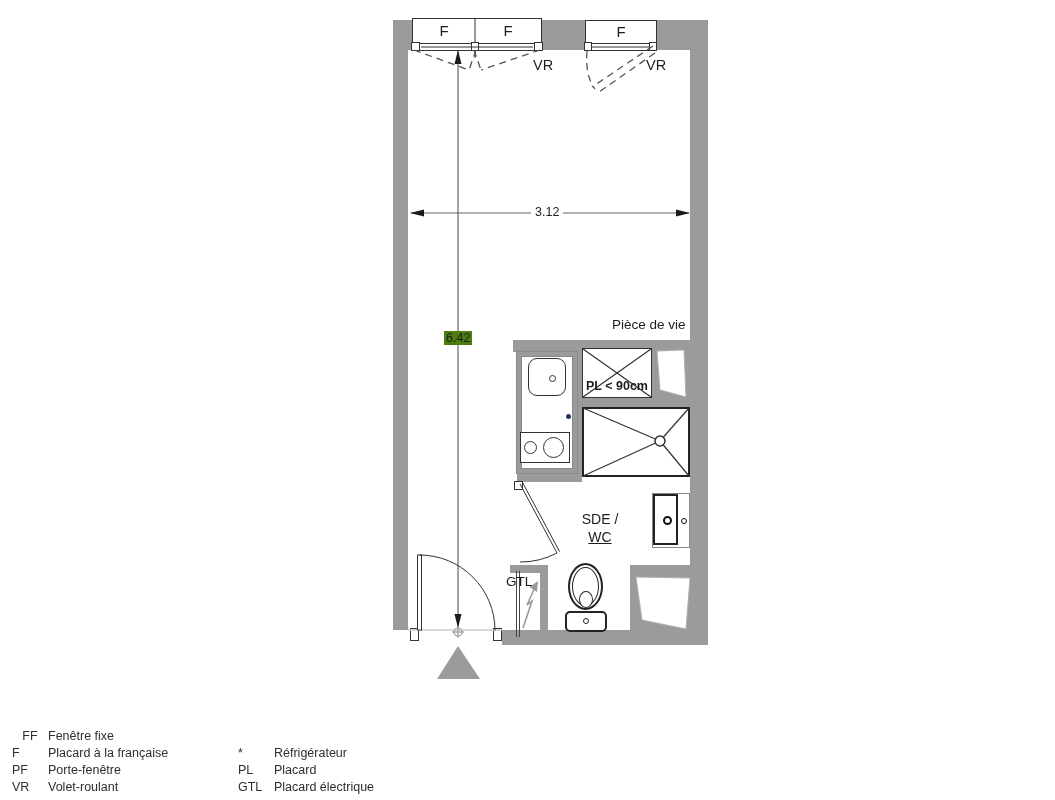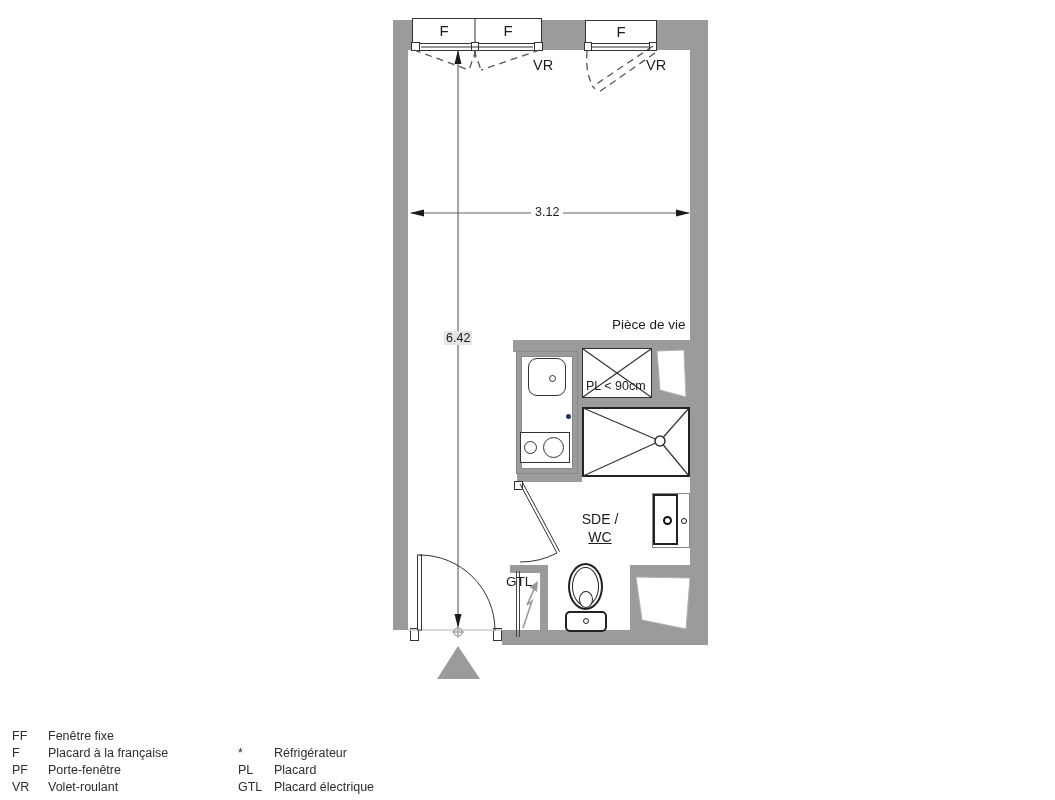--- a/index.html
+++ b/index.html
@@ -155,30 +155,30 @@
       <polygon points="538,581 529.5,587 537,592" fill="#999"></polygon>
     </g>
   </svg>
 
   <div class="lbl" style="left:432px;top:22px;width:24px;text-align:center;font-size:15px;">F</div>
   <div class="lbl" style="left:496px;top:22px;width:24px;text-align:center;font-size:15px;">F</div>
   <div class="lbl" style="left:609px;top:23px;width:24px;text-align:center;font-size:15px;">F</div>
   <div class="lbl" style="left:533px;top:57px;font-size:14.5px;">VR</div>
   <div class="lbl" style="left:646px;top:57px;font-size:14.5px;">VR</div>
   <div class="lbl" style="left:531px;top:205px;font-size:12.5px;background:#fff;padding:0 4px;text-align:center;">3.12</div>
-  <div class="lbl" style="left:444px;top:331px;font-size:12.5px;background:#e5e5e5;padding:0 2px;">6.42</div>
+  <div class="lbl" style="left:444px;top:331px;font-size:12.5px;background:#4d7c0f;padding:0 2px;">6.42</div>
   <div class="lbl" style="left:612px;top:317px;font-size:13.5px;">Pièce de vie</div>
-  <div class="lbl" style="left:586px;top:379px;font-size:12.5px;">PL &lt; 90cm</div>
+  <div class="lbl" style="left:586px;top:379px;font-size:12.5px;font-weight:bold;">PL &lt; 90cm</div>
   <div class="lbl" style="left:574px;top:510px;width:52px;text-align:center;font-size:14px;line-height:18px;">
     <span style="display:block;">SDE /</span>
     <span style="display:block;text-decoration:underline;">WC</span>
   </div>
   <div class="lbl" style="left:506px;top:574px;font-size:13.5px;">GTL</div>
 
-  <div class="legend-row" style="left:12px;top:729px;">
+  <div class="legend-row" style="left:12px;top:729px;text-align:center;">
     <span class="legend-abbr">FF</span><span>Fenêtre fixe</span>
   </div>
   <div class="legend-row" style="left:12px;top:746px;">
     <span class="legend-abbr">F</span><span>Placard à la française</span>
   </div>
   <div class="legend-row" style="left:12px;top:763px;">
     <span class="legend-abbr">PF</span><span>Porte-fenêtre</span>
   </div>
   <div class="legend-row" style="left:12px;top:780px;">
     <span class="legend-abbr">VR</span><span>Volet-roulant</span>

